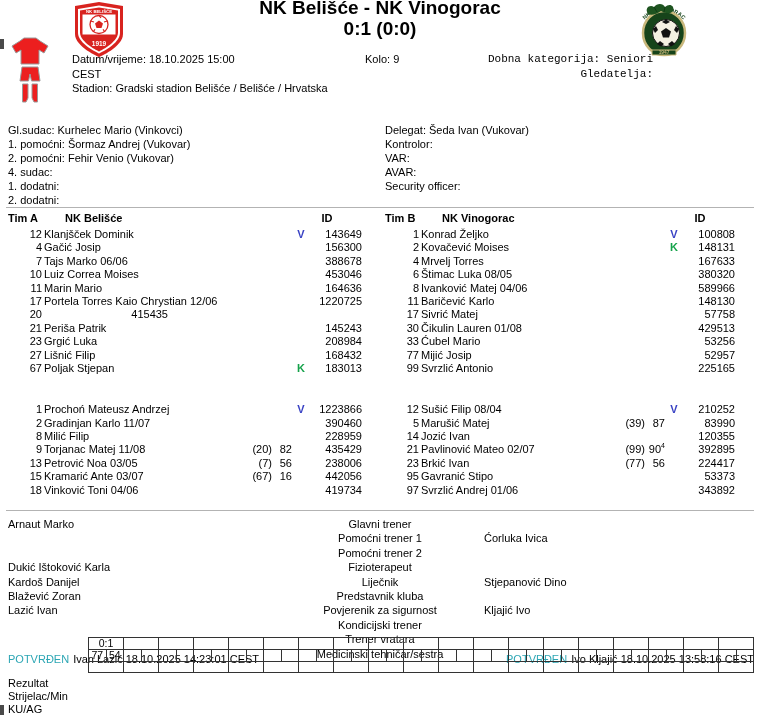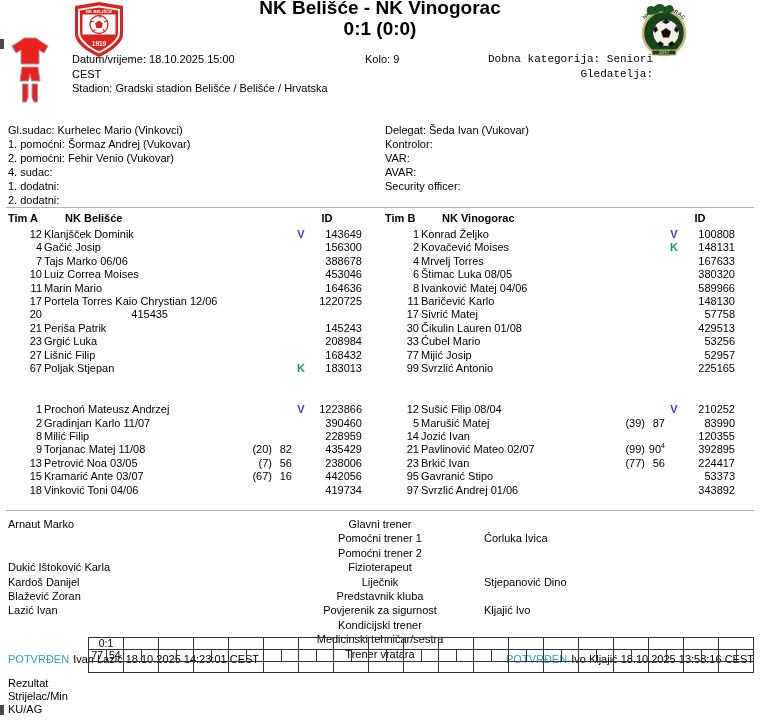--- a/index.html
+++ b/index.html
@@ -500,26 +500,26 @@
       <div class="staff-role">Povjerenik za sigurnost</div>
       <span class="staff-away"></span>
     </div>
     <div class="staff-row">
       <span class="staff-home"></span>
       <div class="staff-role">Kondicijski trener</div>
       <span class="staff-away"></span>
     </div>
     <div class="staff-row">
       <span class="staff-home"></span>
+      <div class="staff-role">Trener vratara</div>
+      <span class="staff-away"></span>
+    </div>
+    <div class="staff-row">
+      <span class="staff-home"></span>
       <div class="staff-role">Medicinski tehničar/sestra</div>
-      <span class="staff-away"></span>
-    </div>
-    <div class="staff-row">
-      <span class="staff-home"></span>
-      <div class="staff-role">Trener vratara</div>
       <span class="staff-away"></span>
     </div>
   </div>
 
 <div class="confirm left">
   <span class="confirm-status">POTVRĐEN</span><span>Ivan Lazić 18.10.2025 14:23:01 CEST</span>
 </div>
 <div class="confirm right">
   <span class="confirm-status">POTVRĐEN</span><span>Ivo Kljajić 18.10.2025 13:58:16 CEST</span>
 </div>

